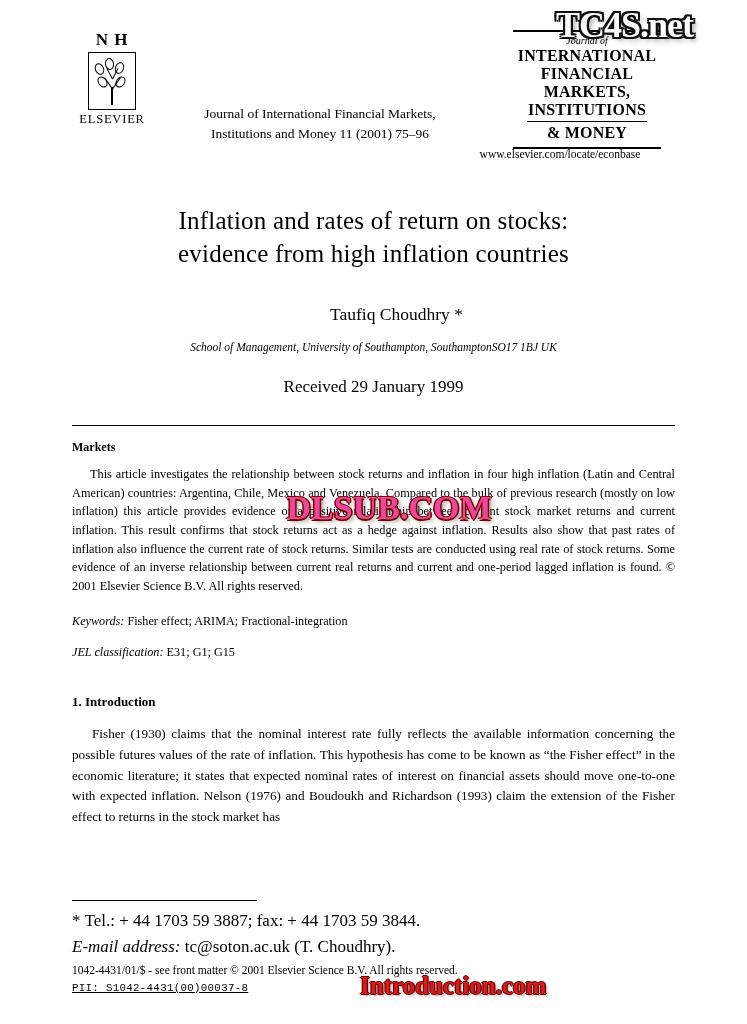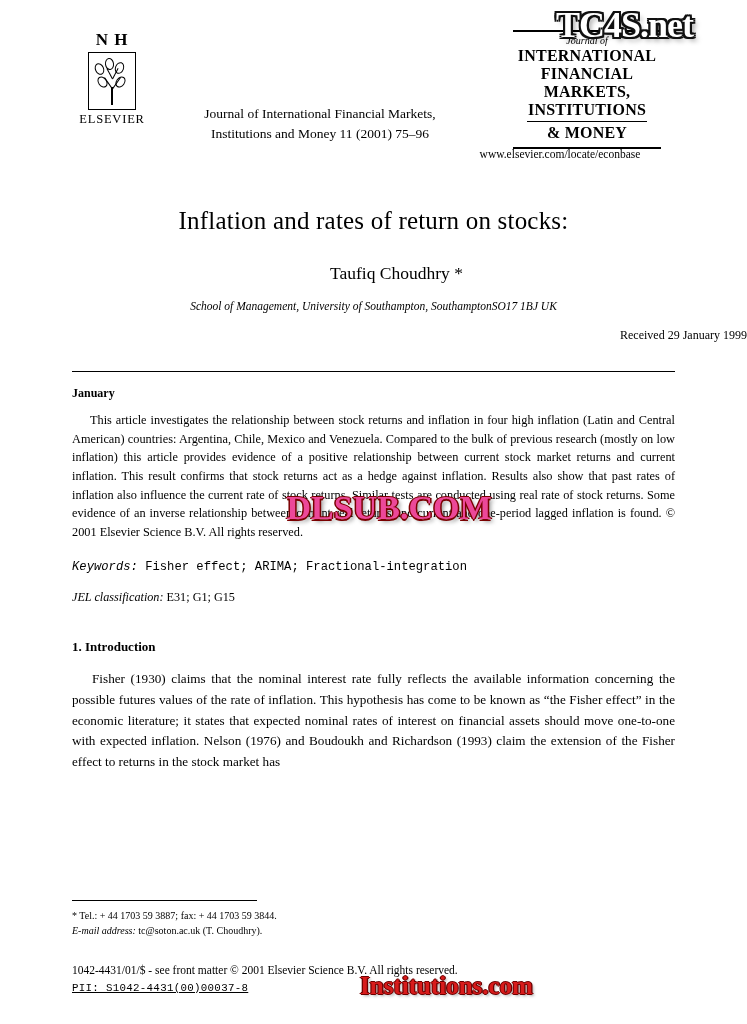--- a/index.html
+++ b/index.html
@@ -122,35 +122,35 @@
 
   
   .title {
     margin: 24px 60px 0 60px;
     text-align: center;
     font-size: 25px;
     line-height: 1.32;
     letter-spacing: 0.2px;
   }
   .author {
-    margin-top: 26px;
+    margin-top: 34px;
     text-align: center;
     font-size: 17.5px;
     padding-left: 46px;
   }
   .affil {
     margin-top: 16px;
     text-align: center;
     font-size: 11.5px;
     font-style: italic;
   }
   .received {
-    margin-top: 16px;
-    text-align: right;
-    font-size: 12px;
+    margin-top: 24px;
+    text-align: center;
+    font-size: 17px;
   }
 
   
   .rule {
     margin: 28px 72px 0 72px;
     border-top: 0.8px solid #000;
   }
   .abstract-head {
     margin: 14px 72px 0 72px;
     font-size: 12px;
@@ -159,21 +159,20 @@
   .abstract-body {
     margin: 10px 72px 0 72px;
     font-size: 12.3px;
     line-height: 1.52;
     text-align: justify;
     text-indent: 18px;
   }
   .keywords {
     margin: 18px 72px 0 72px;
     font-size: 12.2px;
-    font-family: Liberation Mono, monospace;
   }
   .keywords i { font-style: italic; }
   .jel {
     margin: 16px 72px 0 72px;
     font-size: 12.2px;
   }
   .jel i { font-style: italic; }
 
   .section-head {
     margin: 34px 72px 0 72px;
@@ -194,21 +193,21 @@
     left: 72px;
     top: 900px;
     width: 185px;
     border-top: 0.8px solid #000;
   }
   .footnote {
     position: absolute;
     left: 72px;
     top: 908px;
     width: 560px;
-    font-size: 10px;
+    font-size: 17px;
     line-height: 1.5;
   }
   .footnote .ln2 { font-style: italic; }
   .footnote .ln2 span.plain { font-style: normal; }
 
   .imprint {
     position: absolute;
     left: 72px;
     top: 962px;
     width: 560px;
@@ -302,28 +301,29 @@
     <div class="j-line">INSTITUTIONS</div>
     <div class="j-rule"></div>
     <div class="j-line">&amp; MONEY</div>
   </div>
 
   <div class="weblink">www.elsevier.com/locate/econbase</div>
 </div>
 
 <div class="title">
   <div>Inflation and rates of return on stocks:</div>
+  <div>evidence from high inflation countries</div>
 </div>
 
 <div class="author">Taufiq Choudhry *</div>
 <div class="affil">School of Management, University of Southampton, SouthamptonSO17 1BJ UK</div>
 <div class="received">Received 29 January 1999</div>
 
 <div class="rule"></div>
-<div class="abstract-head">January</div>
+<div class="abstract-head">Markets</div>
 <div class="abstract-body">This article investigates the relationship between stock returns and inflation in four high inflation (Latin and Central American) countries: Argentina, Chile, Mexico and Venezuela. Compared to the bulk of previous research (mostly on low inflation) this article provides evidence of a positive relationship between current stock market returns and current inflation. This result confirms that stock returns act as a hedge against inflation. Results also show that past rates of inflation also influence the current rate of stock returns. Similar tests are conducted using real rate of stock returns. Some evidence of an inverse relationship between current real returns and current and one-period lagged inflation is found. © 2001 Elsevier Science B.V. All rights reserved.</div>
 
 <div class="keywords">
   <i>Keywords:</i>
   <span>Fisher effect; ARIMA; Fractional-integration</span>
 </div>
 
 <div class="jel">
   <i>JEL classification:</i>
   <span>E31; G1; G15</span>
@@ -341,13 +341,13 @@
   </div>
 </div>
 
 <div class="imprint">
   <div>1042-4431/01/$ - see front matter © 2001 Elsevier Science B.V. All rights reserved.</div>
   <div class="pii">PII: S1042-4431(00)00037-8</div>
 </div>
 
 <div class="wm wm-tc4s">TC4S.net</div>
 <div class="wm wm-dlsub">DLSUB.COM</div>
-<div class="wm wm-traders">Institutions.com</div>
+<div class="wm wm-traders">Introduction.com</div>
 
 </body></html>

